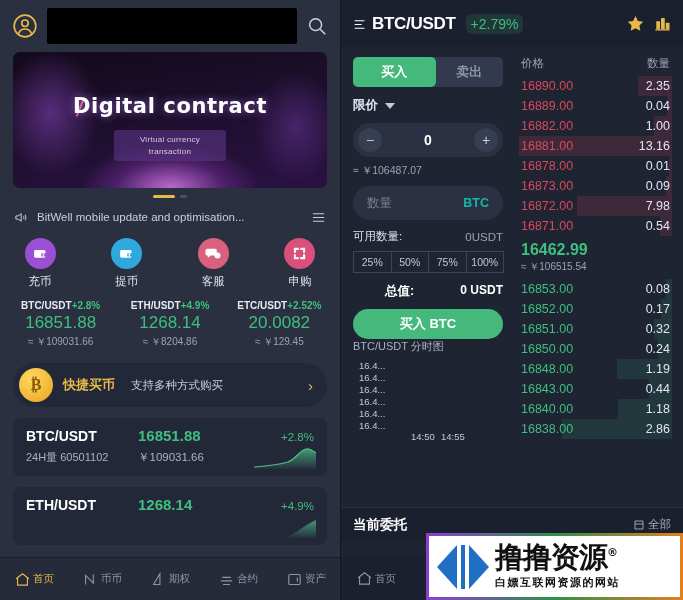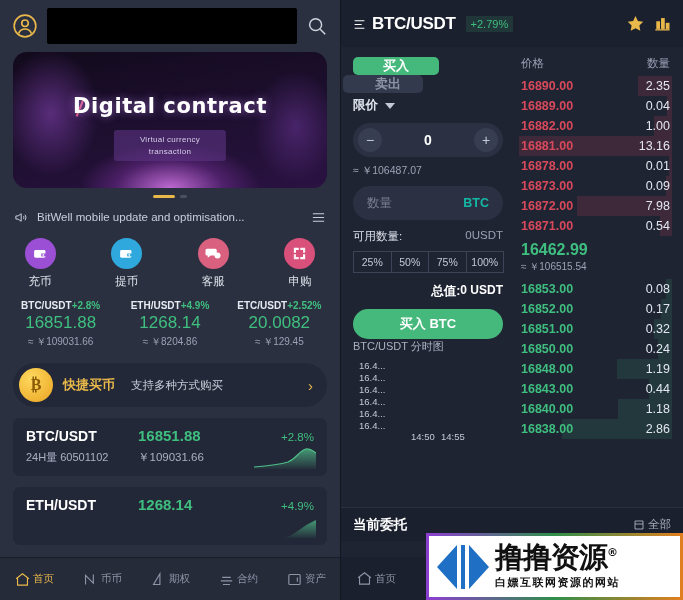--- a/index.html
+++ b/index.html
@@ -24,21 +24,21 @@
     padding: 0 12px; gap: 9px;
   }
   .avatar-icon { width: 26px; height: 26px; flex: 0 0 auto; }
   .search-box {
     flex: 1; height: 36px; background: #000000;
     border-radius: 2px;
   }
   .search-icon { width: 22px; height: 22px; flex: 0 0 auto; }
 
   .banner {
-    margin: 0 13px; height: 136px; border-radius: 14px;
+    margin: 0 13px; height: 136px; border-radius: 7px;
     position: relative; overflow: hidden;
     background:
       radial-gradient(ellipse 120px 60px at 50% 100%, rgba(215,120,235,.85) 0%, rgba(150,60,190,.35) 45%, rgba(0,0,0,0) 75%),
       radial-gradient(ellipse 70px 90px at 12% 45%, rgba(140,70,190,.55) 0%, rgba(0,0,0,0) 70%),
       radial-gradient(ellipse 60px 80px at 90% 55%, rgba(120,60,170,.45) 0%, rgba(0,0,0,0) 70%),
       linear-gradient(170deg, #120a1c 0%, #1d0f2e 50%, #2a1242 100%);
   }
   .banner-title {
     position: absolute; left: 0; right: 0; top: 42px;
     text-align: center; color: #ffffff;
@@ -124,29 +124,29 @@
     width: 342px; height: 600px; background: #1f2433;
     position: relative; overflow: hidden;
   }
   .rp-header {
     height: 47px; background: #1b202e;
     display: flex; align-items: center; padding: 0 11px; gap: 5px;
   }
   .hamburger { width: 15px; height: 13px; flex: 0 0 auto; }
   .rp-pair { color: #ffffff; font-size: 17px; font-weight: bold; letter-spacing: -.3px; }
   .rp-chg {
-    color: #3fbf7f; font-size: 11px; background: rgba(63,191,127,.14);
-    padding: 2px 5px; border-radius: 1px; margin-left: 5px;
+    color: #3fbf7f; font-size: 14px; background: rgba(63,191,127,.14);
+    padding: 2px 5px; border-radius: 6px; margin-left: 5px;
   }
   .rp-ico { margin-left: auto; display: flex; align-items: center; gap: 8px; }
   .star-icon, .kline-icon { width: 19px; height: 19px; }
 
   .rp-body { display: flex; height: 460px; }
   .trade-form { width: 172px; padding: 10px 10px 0 12px; }
-  .bs-tabs { display: flex; height: 30px; position: relative; flex-direction: column; }
+  .bs-tabs { display: flex; height: 30px; position: relative; }
   .bs-buy {
     width: 86px; height: 30px; background: #45b97c; color: #ffffff;
     font-size: 13px; font-weight: bold; display: flex;
     align-items: center; justify-content: center;
     border-radius: 5px; position: relative; z-index: 2;
   }
   .bs-sell {
     width: 80px; height: 30px; background: #333a4d; color: #8d94a6;
     font-size: 13px; font-weight: bold; display: flex;
     align-items: center; justify-content: center;
@@ -170,30 +170,30 @@
   }
   .step-val { color: #ffffff; font-size: 14px; font-weight: bold; }
   .approx { color: #9aa2b4; font-size: 10.5px; margin-top: 7px; }
   .amt-field {
     margin-top: 8px; height: 34px; background: #2b3142; border-radius: 17px;
     display: flex; align-items: center; justify-content: space-between;
     padding: 0 14px;
   }
   .amt-ph { color: #787f90; font-size: 12.5px; }
   .amt-unit { color: #14b8a6; font-size: 12.5px; font-weight: bold; }
-  .avail { display: flex; justify-content: space-between; margin-top: 9px; }
+  .avail { display: flex; justify-content: space-between; margin-top: 9px; align-items: center; }
   .avail-l { color: #dfe3ec; font-size: 11.5px; }
   .avail-r { color: #9aa2b4; font-size: 11.5px; }
   .pcts { display: flex; margin-top: 7px; }
   .pct {
     flex: 1; height: 22px; border: 1px solid #3d4458; color: #c3c9d6;
     font-size: 10.5px; display: flex; align-items: center;
     justify-content: center; margin-right: -1px;
   }
-  .total { display: flex; justify-content: flex-end; margin-top: 10px; }
+  .total { display: flex; justify-content: space-between; margin-top: 10px; margin-left: 32px; }
   .total-l { color: #ffffff; font-size: 12.5px; font-weight: bold; }
   .total-r { color: #ffffff; font-size: 12px; font-weight: bold; }
   .submit-btn {
     margin-top: 9px; height: 30px; border-radius: 15px; background: #45b97c;
     color: #ffffff; font-size: 13px; font-weight: bold;
     display: flex; align-items: center; justify-content: center; gap: 4px;
   }
   .chart-box { }
   .chart-title { color: #aab1c2; font-size: 11px; }
   .chart-area { position: relative; height: 82px; margin-top: 6px; }
@@ -201,21 +201,21 @@
   .xlab { position: absolute; bottom: 0; color: #c3c9d6; font-size: 9.5px; }
 
   .book { flex: 1; padding: 9px 11px 0 6px; }
   .book-head { display: flex; justify-content: space-between; padding: 0 2px 5px; }
   .book-h { color: #9aa2b4; font-size: 11.5px; }
   .book-row {
     display: flex; justify-content: space-between;
     padding: 1px 2px; position: relative; height: 20px; align-items: center;
   }
   .book-bg { position: absolute; right: 0; top: 0; bottom: 0; }
-  .bp { font-size: 12.5px; position: relative; z-index: 1; font-weight: bold; }
+  .bp { font-size: 12.5px; position: relative; z-index: 1; }
   .bq { color: #e2e6ef; font-size: 12.5px; position: relative; z-index: 1; }
   .ask .bp { color: #d8495b; }
   .bid .bp { color: #3fbf7f; }
   .last-wrap { padding: 5px 2px 5px; }
   .last-price { color: #3fbf7f; font-size: 16px; font-weight: bold; }
   .last-cny { color: #9aa2b4; font-size: 10px; margin-top: 1px; }
 
   .orders-bar {
     height: 34px; border-top: 1px solid #2a3042; background: #1b202e;
     display: flex; align-items: center; padding: 0 12px;

